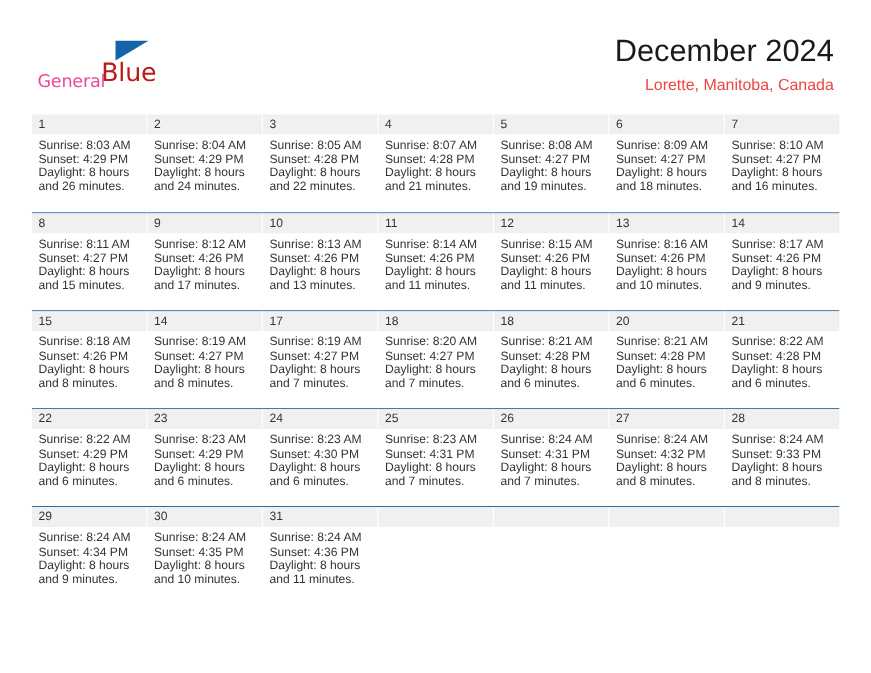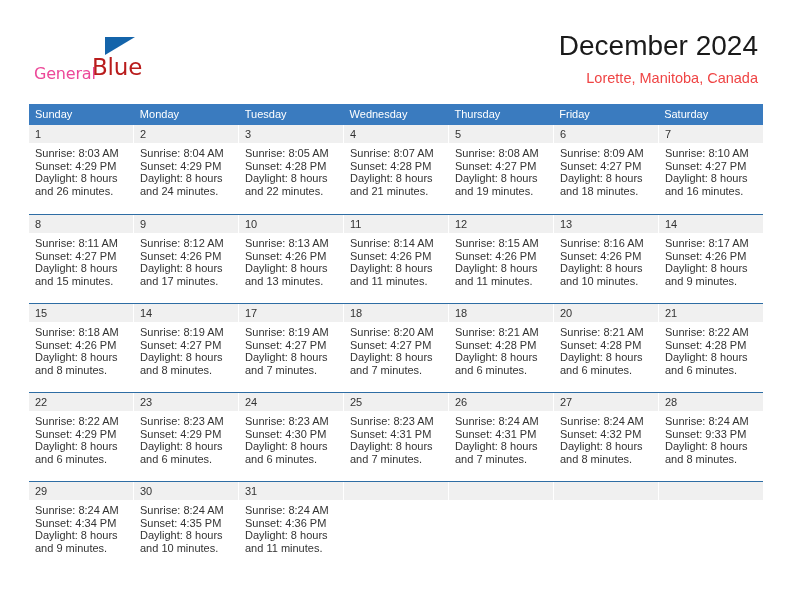--- a/index.html
+++ b/index.html
@@ -160,29 +160,20 @@
 
     <div class="title-wrap">
       <div class="cal-title">December 2024</div>
       <div class="cal-subtitle">Lorette, Manitoba, Canada</div>
     </div>
 
   </div>
 
   <div class="calendar">
 
-    <div class="weekdays">
-      <div class="weekday">Sunday</div>
-      <div class="weekday">Monday</div>
-      <div class="weekday">Tuesday</div>
-      <div class="weekday">Wednesday</div>
-      <div class="weekday">Thursday</div>
-      <div class="weekday">Friday</div>
-      <div class="weekday">Saturday</div>
-    </div>
 
     <div id="weeks-root">
         <div class="week">
           <div class="day">
             <div class="day-head">1</div>
             <div class="day-body">
               <div>Sunrise: 8:03 AM</div>
               <div>Sunset: 4:29 PM</div>
               <div>Daylight: 8 hours</div>
               <div>and 26 minutes.</div>

